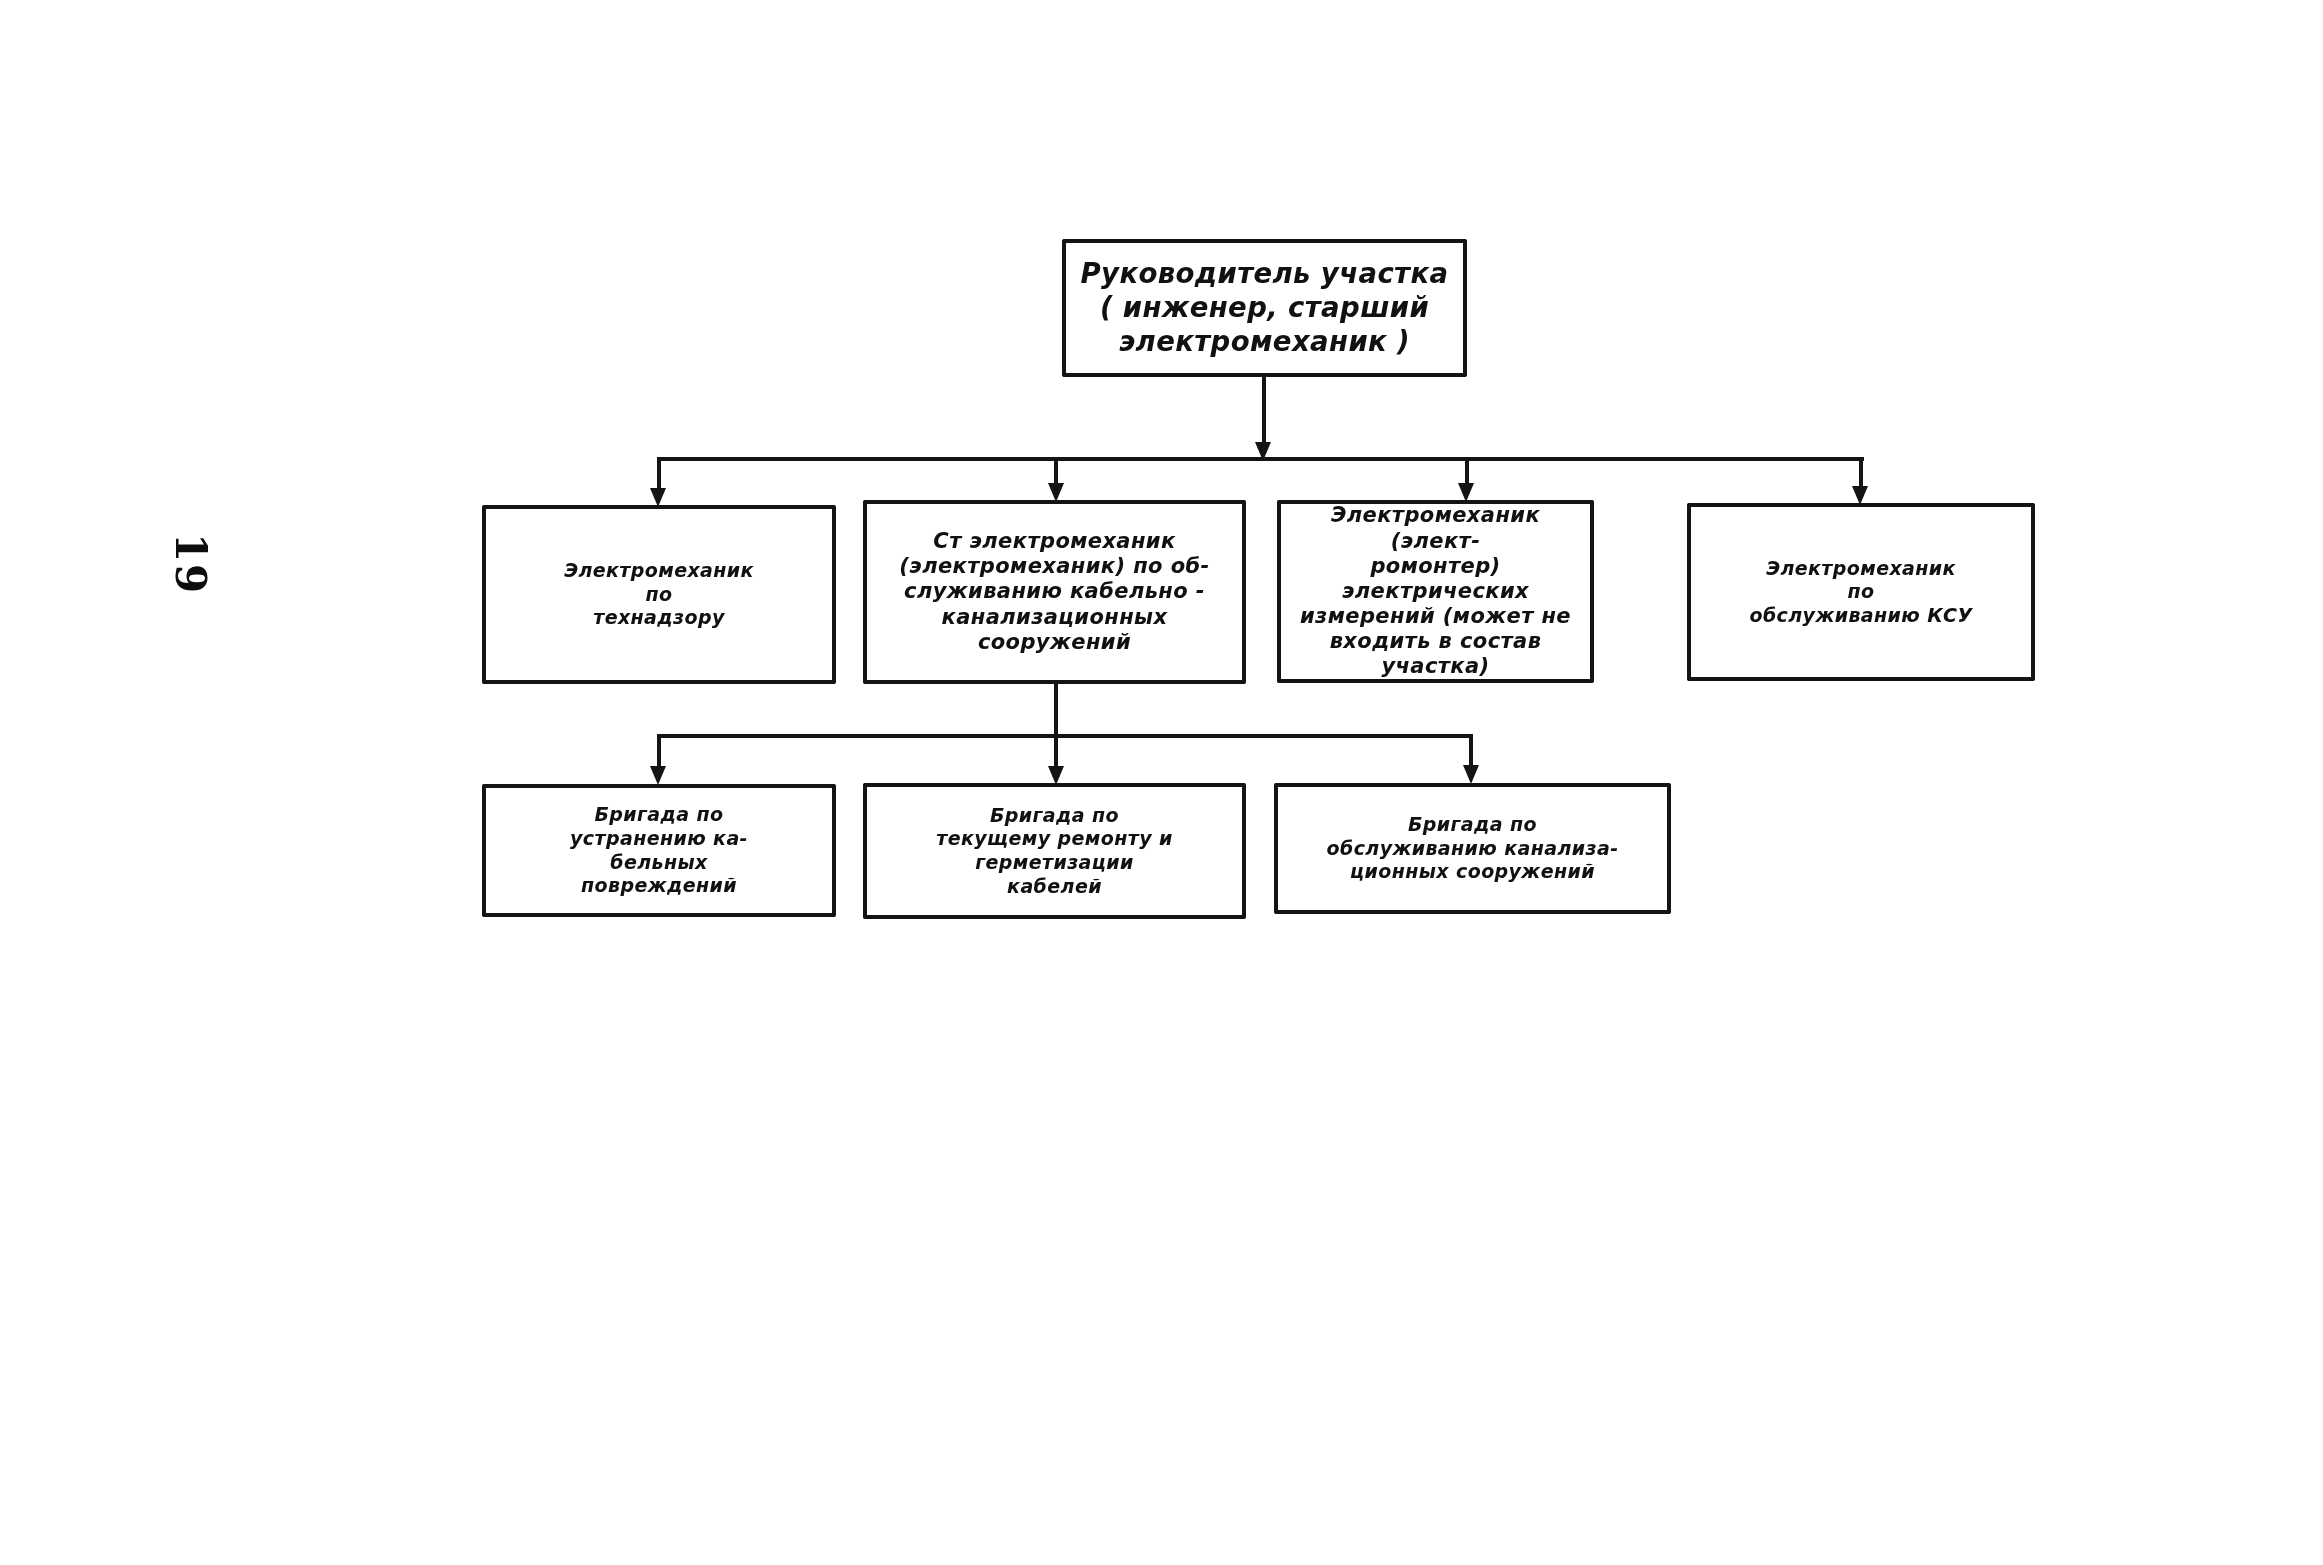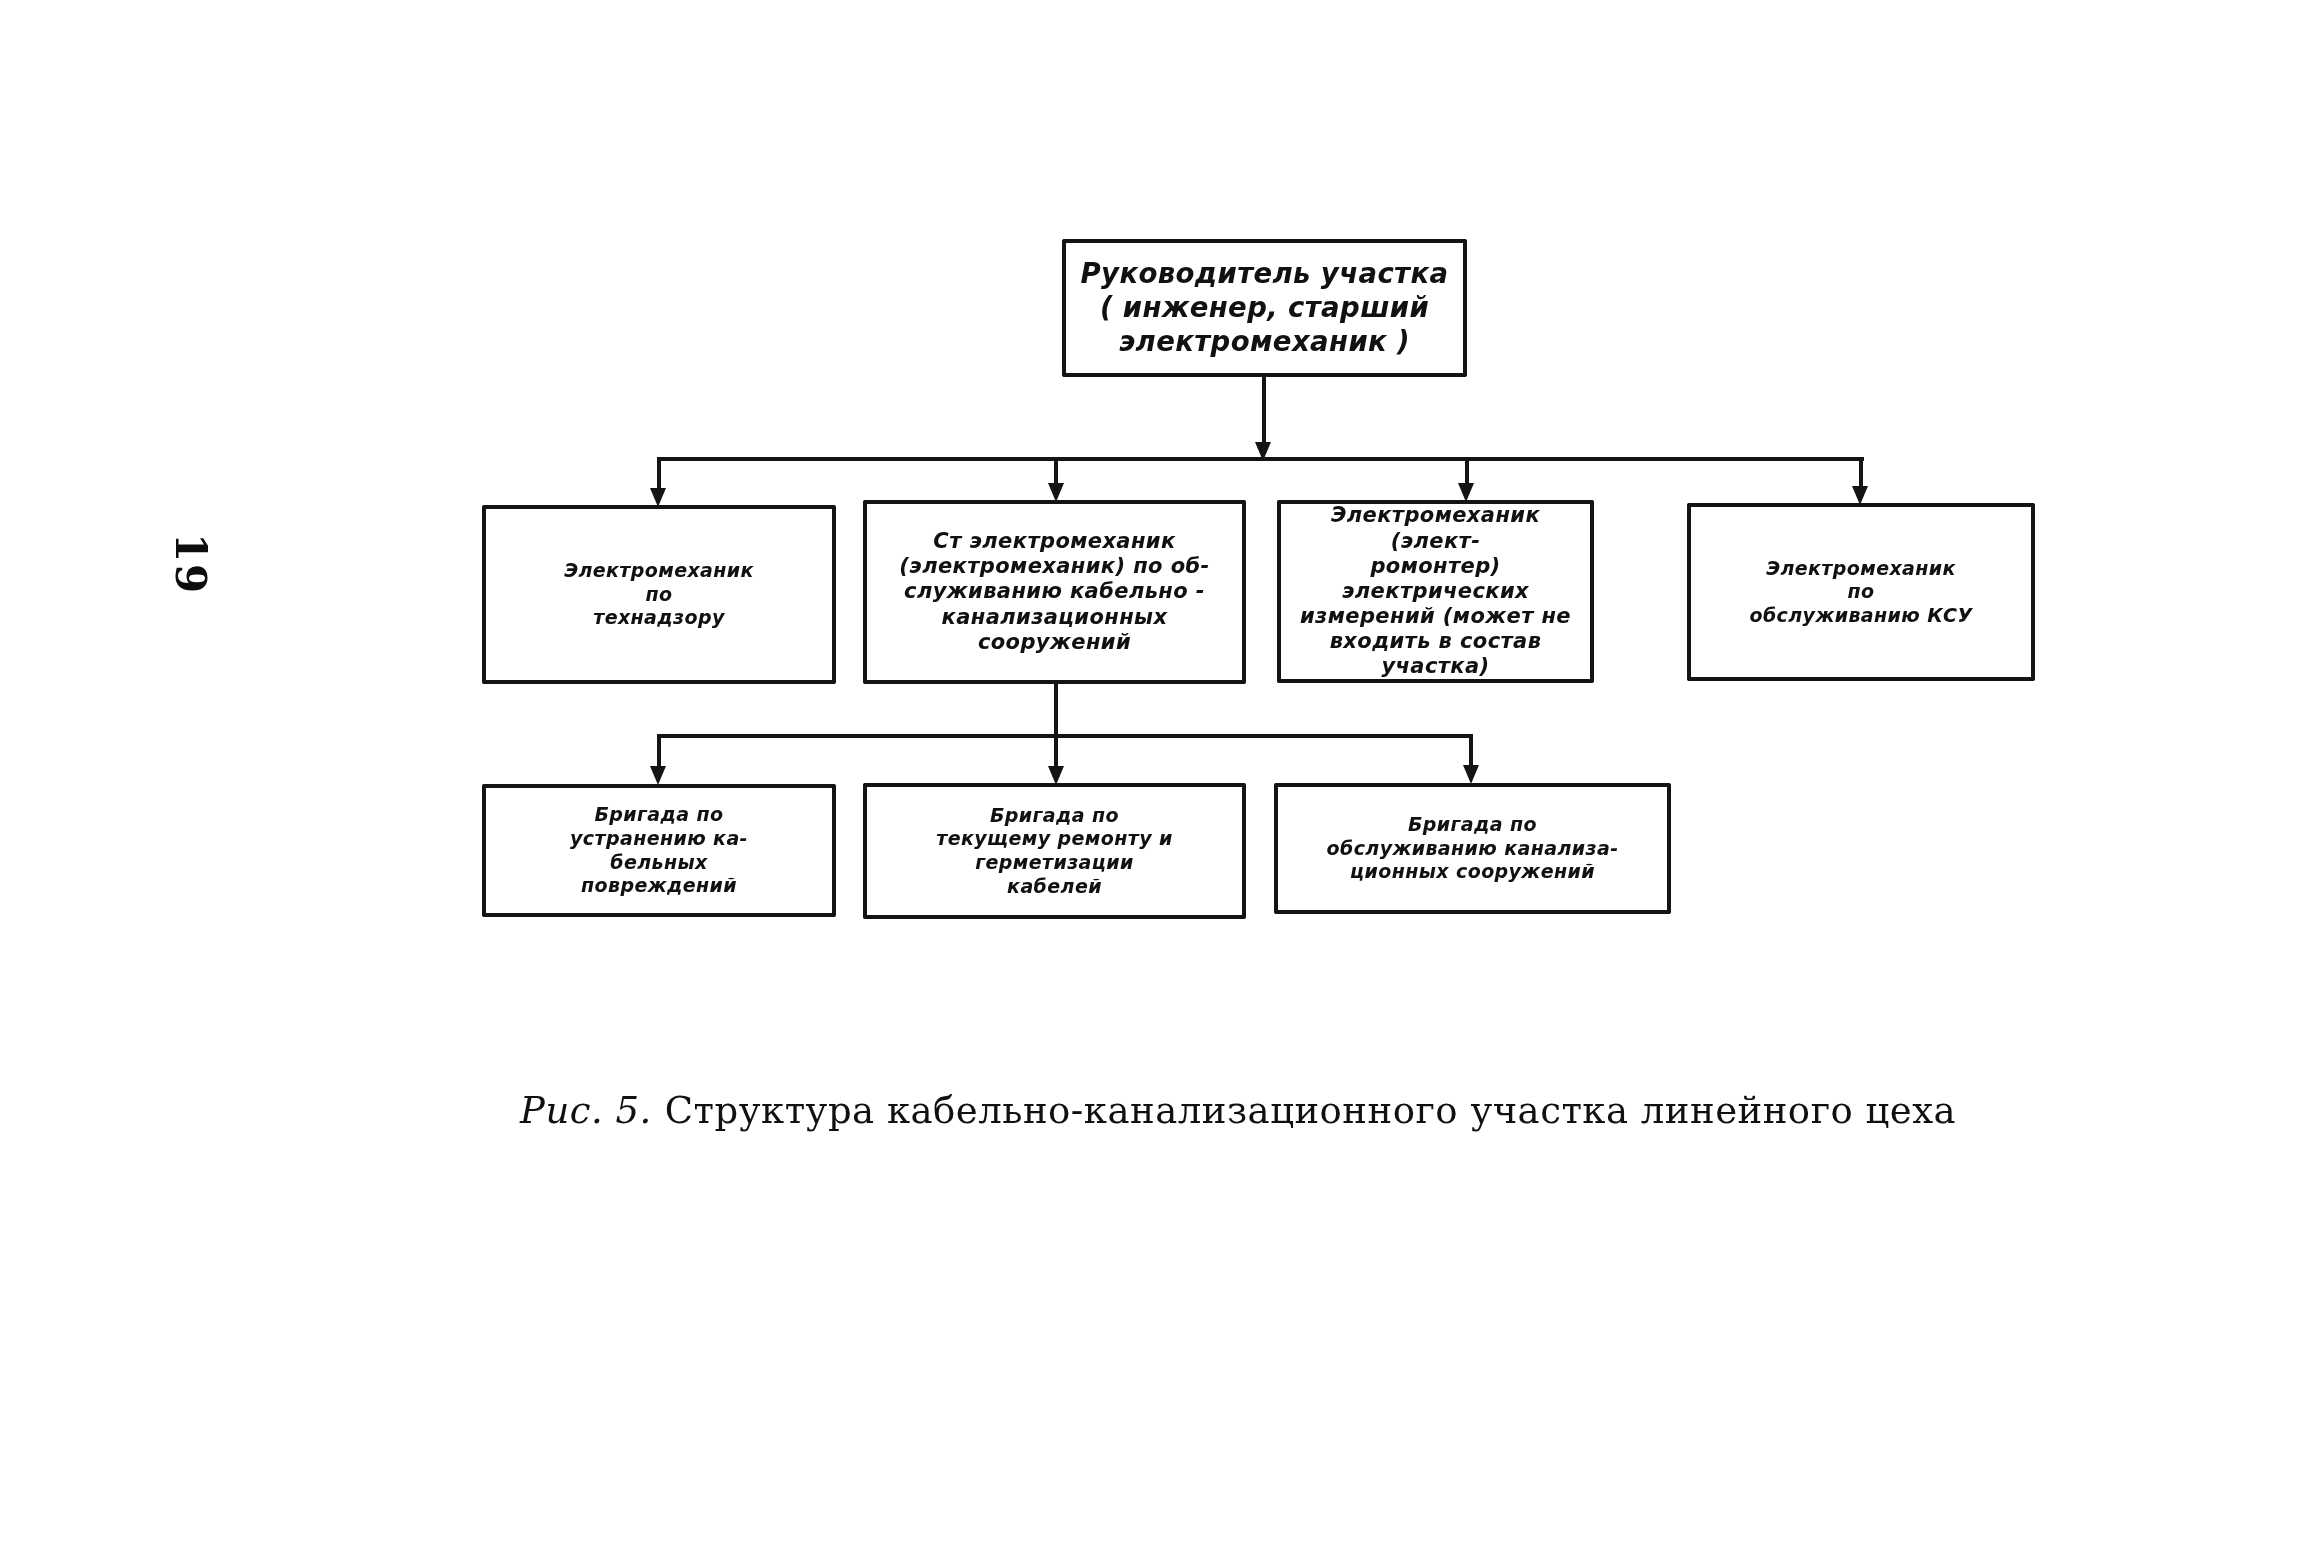--- a/index.html
+++ b/index.html
@@ -141,18 +141,15 @@
     <div class="hline" style="left:657px;top:734px;width:816px;"></div>
     <div class="arrow-down" style="left:1048px;top:766px;"></div>
 
     <div class="vline" style="left:657px;top:736px;height:33px;"></div>
     <div class="arrow-down" style="left:650px;top:766px;"></div>
 
     <div class="vline" style="left:1469px;top:736px;height:32px;"></div>
     <div class="arrow-down" style="left:1463px;top:765px;"></div>
   </div>
 
-  <div class="caption">
-    <span class="fig-label">Рис. 5.</span><span>Структура кабельно-канализационного участка линейного цеха</span>
-  </div>
 
 </div>
 
 
 </body></html>

